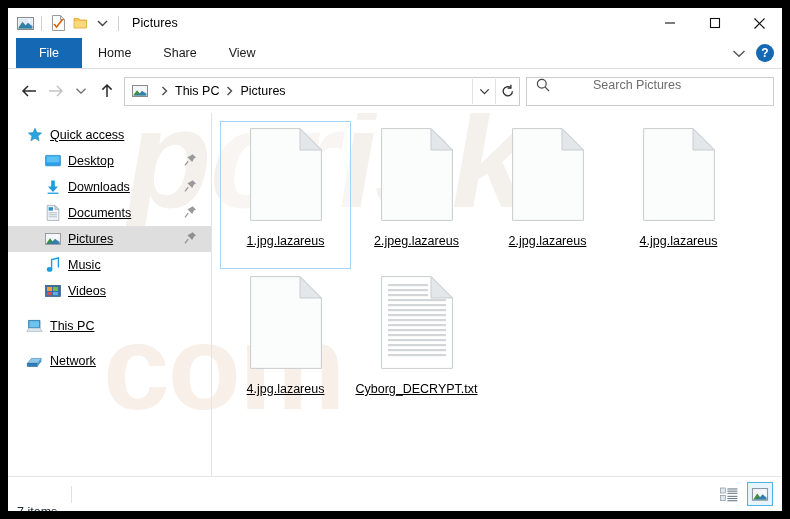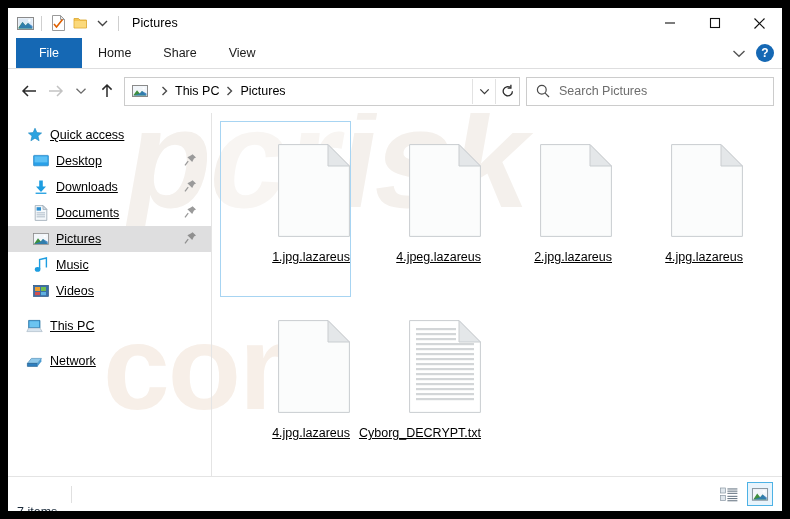--- a/index.html
+++ b/index.html
@@ -222,21 +222,22 @@
     justify-content: center;
     border-left: 1px solid #e2e2e2;
     height: 25px;
   }
   #searchbox {
     width: 246px;
     height: 27px;
     border: 1px solid #cccccc;
     background: #ffffff;
     display: flex;
-    align-items: center;
+    align-items: flex-start;
+    gap: 34px;
   }
   #search-icon {
     margin: 0 9px 0 9px;
     display: flex;
   }
   #search-placeholder {
     font-size: 12.5px;
     color: #6d6d6d;
   }
 
@@ -262,21 +263,21 @@
     background: #e4e4e4;
     flex: none;
   }
   .navitem {
     height: 26px;
     display: flex;
     align-items: center;
     position: relative;
     padding-left: 18px;
   }
-  .navitem.indent { padding-left: 24px; }
+  .navitem.indent { padding-left: 36px; }
   .navitem.selected { background: #dededf; }
   .nav-ico {
     width: 17px;
     height: 17px;
     display: flex;
     align-items: center;
     justify-content: center;
     margin-right: 7px;
     flex: none;
   }
@@ -300,27 +301,27 @@
     padding: 8px 0 0 8px;
     overflow: hidden;
   }
   #grid {
     display: flex;
     flex-wrap: wrap;
     align-content: flex-start;
   }
   .tile {
     width: 131px;
-    height: 176px;
+    height: 148px;
     display: flex;
     flex-direction: column;
-    align-items: flex-end;
+    align-items: center;
     border: 1px solid transparent;
     box-sizing: border-box;
-    padding-top: 22px;
+    padding-top: 6px;
   }
   .tile.selected {
     border-color: #a7d4f2;
     background: rgba(255,255,255,0.35);
   }
   .tile-ico {
     height: 104px;
     display: flex;
     align-items: flex-start;
     justify-content: center;
@@ -680,21 +681,21 @@
           <div class="tile-label">1.jpg.lazareus</div>
         </div>
 
         <div class="tile">
           <div class="tile-ico">
             <svg width="72" height="93" viewBox="0 0 72 93">
               <path d="M0.6 0.6 H50 L71.4 22 V92.4 H0.6 Z" fill="#fbfcfc" stroke="#c9cdd0" stroke-width="1"></path>
               <path d="M50 0.6 L71.4 22 H50 Z" fill="#e4e7e9" stroke="#c9cdd0" stroke-width="1"></path>
             </svg>
           </div>
-          <div class="tile-label">4.jpeg.lazareus</div>
+          <div class="tile-label">2.jpeg.lazareus</div>
         </div>
 
         <div class="tile">
           <div class="tile-ico">
             <svg width="72" height="93" viewBox="0 0 72 93">
               <path d="M0.6 0.6 H50 L71.4 22 V92.4 H0.6 Z" fill="#fbfcfc" stroke="#c9cdd0" stroke-width="1"></path>
               <path d="M50 0.6 L71.4 22 H50 Z" fill="#e4e7e9" stroke="#c9cdd0" stroke-width="1"></path>
             </svg>
           </div>
           <div class="tile-label">2.jpg.lazareus</div>

